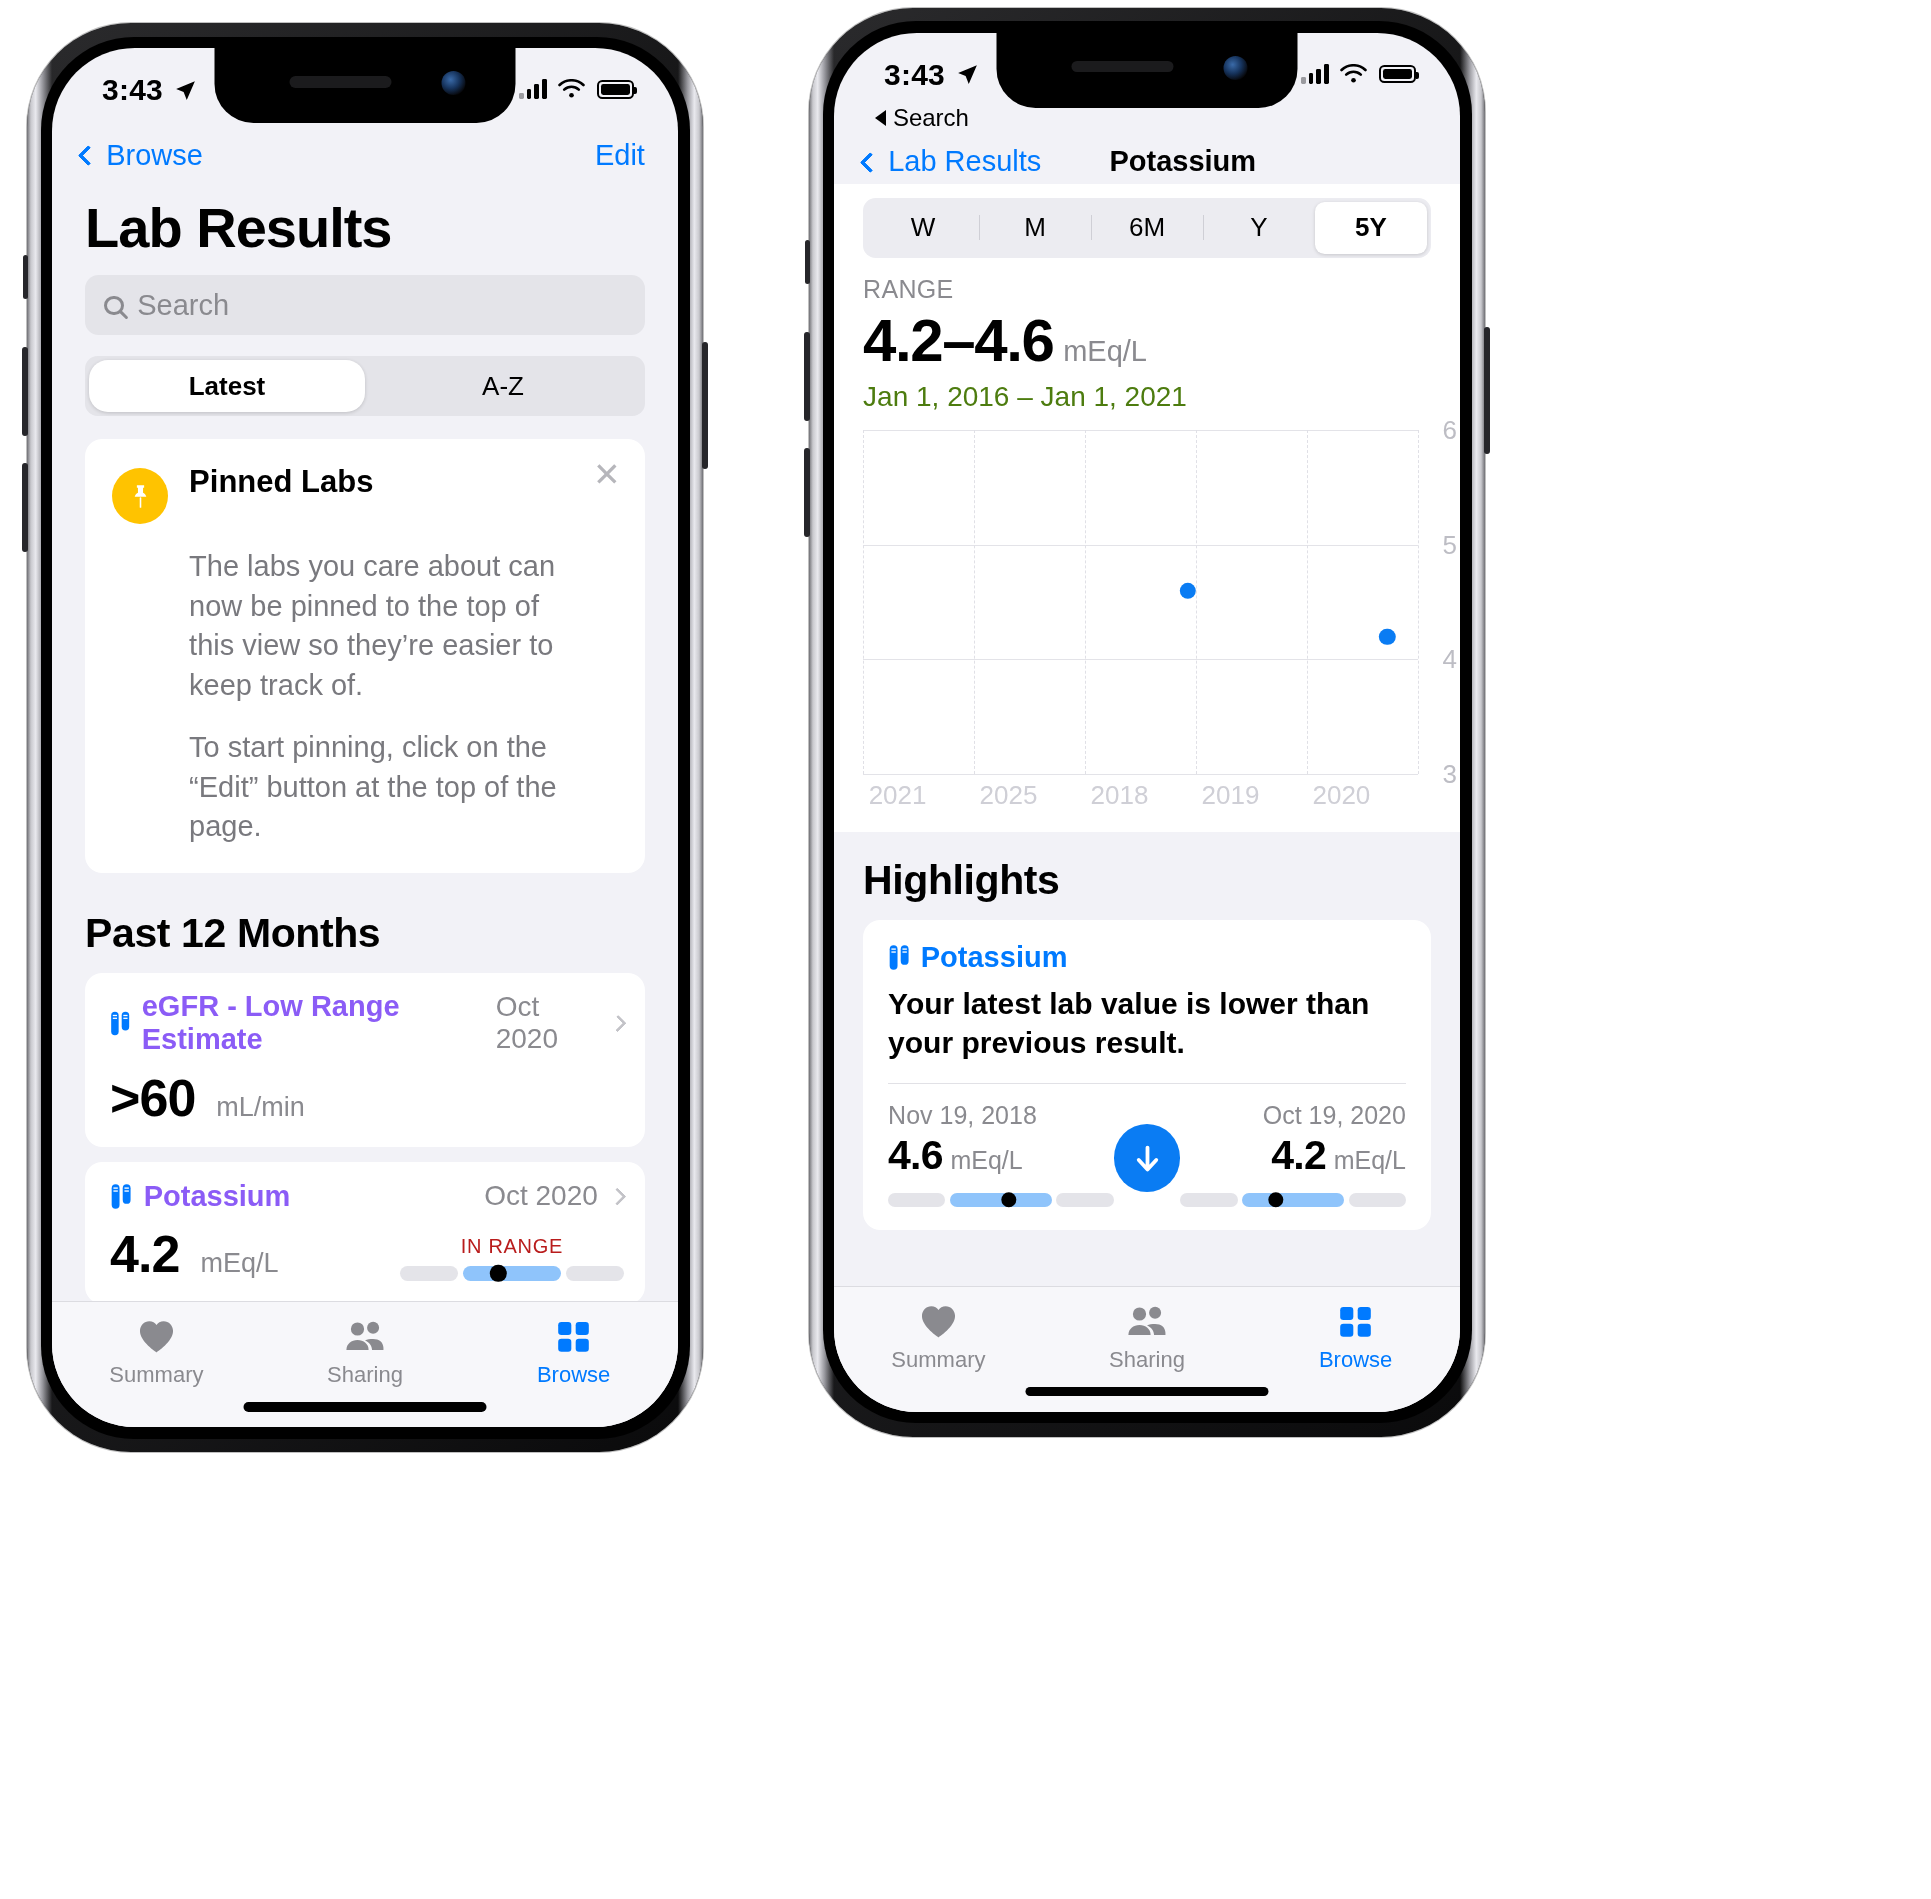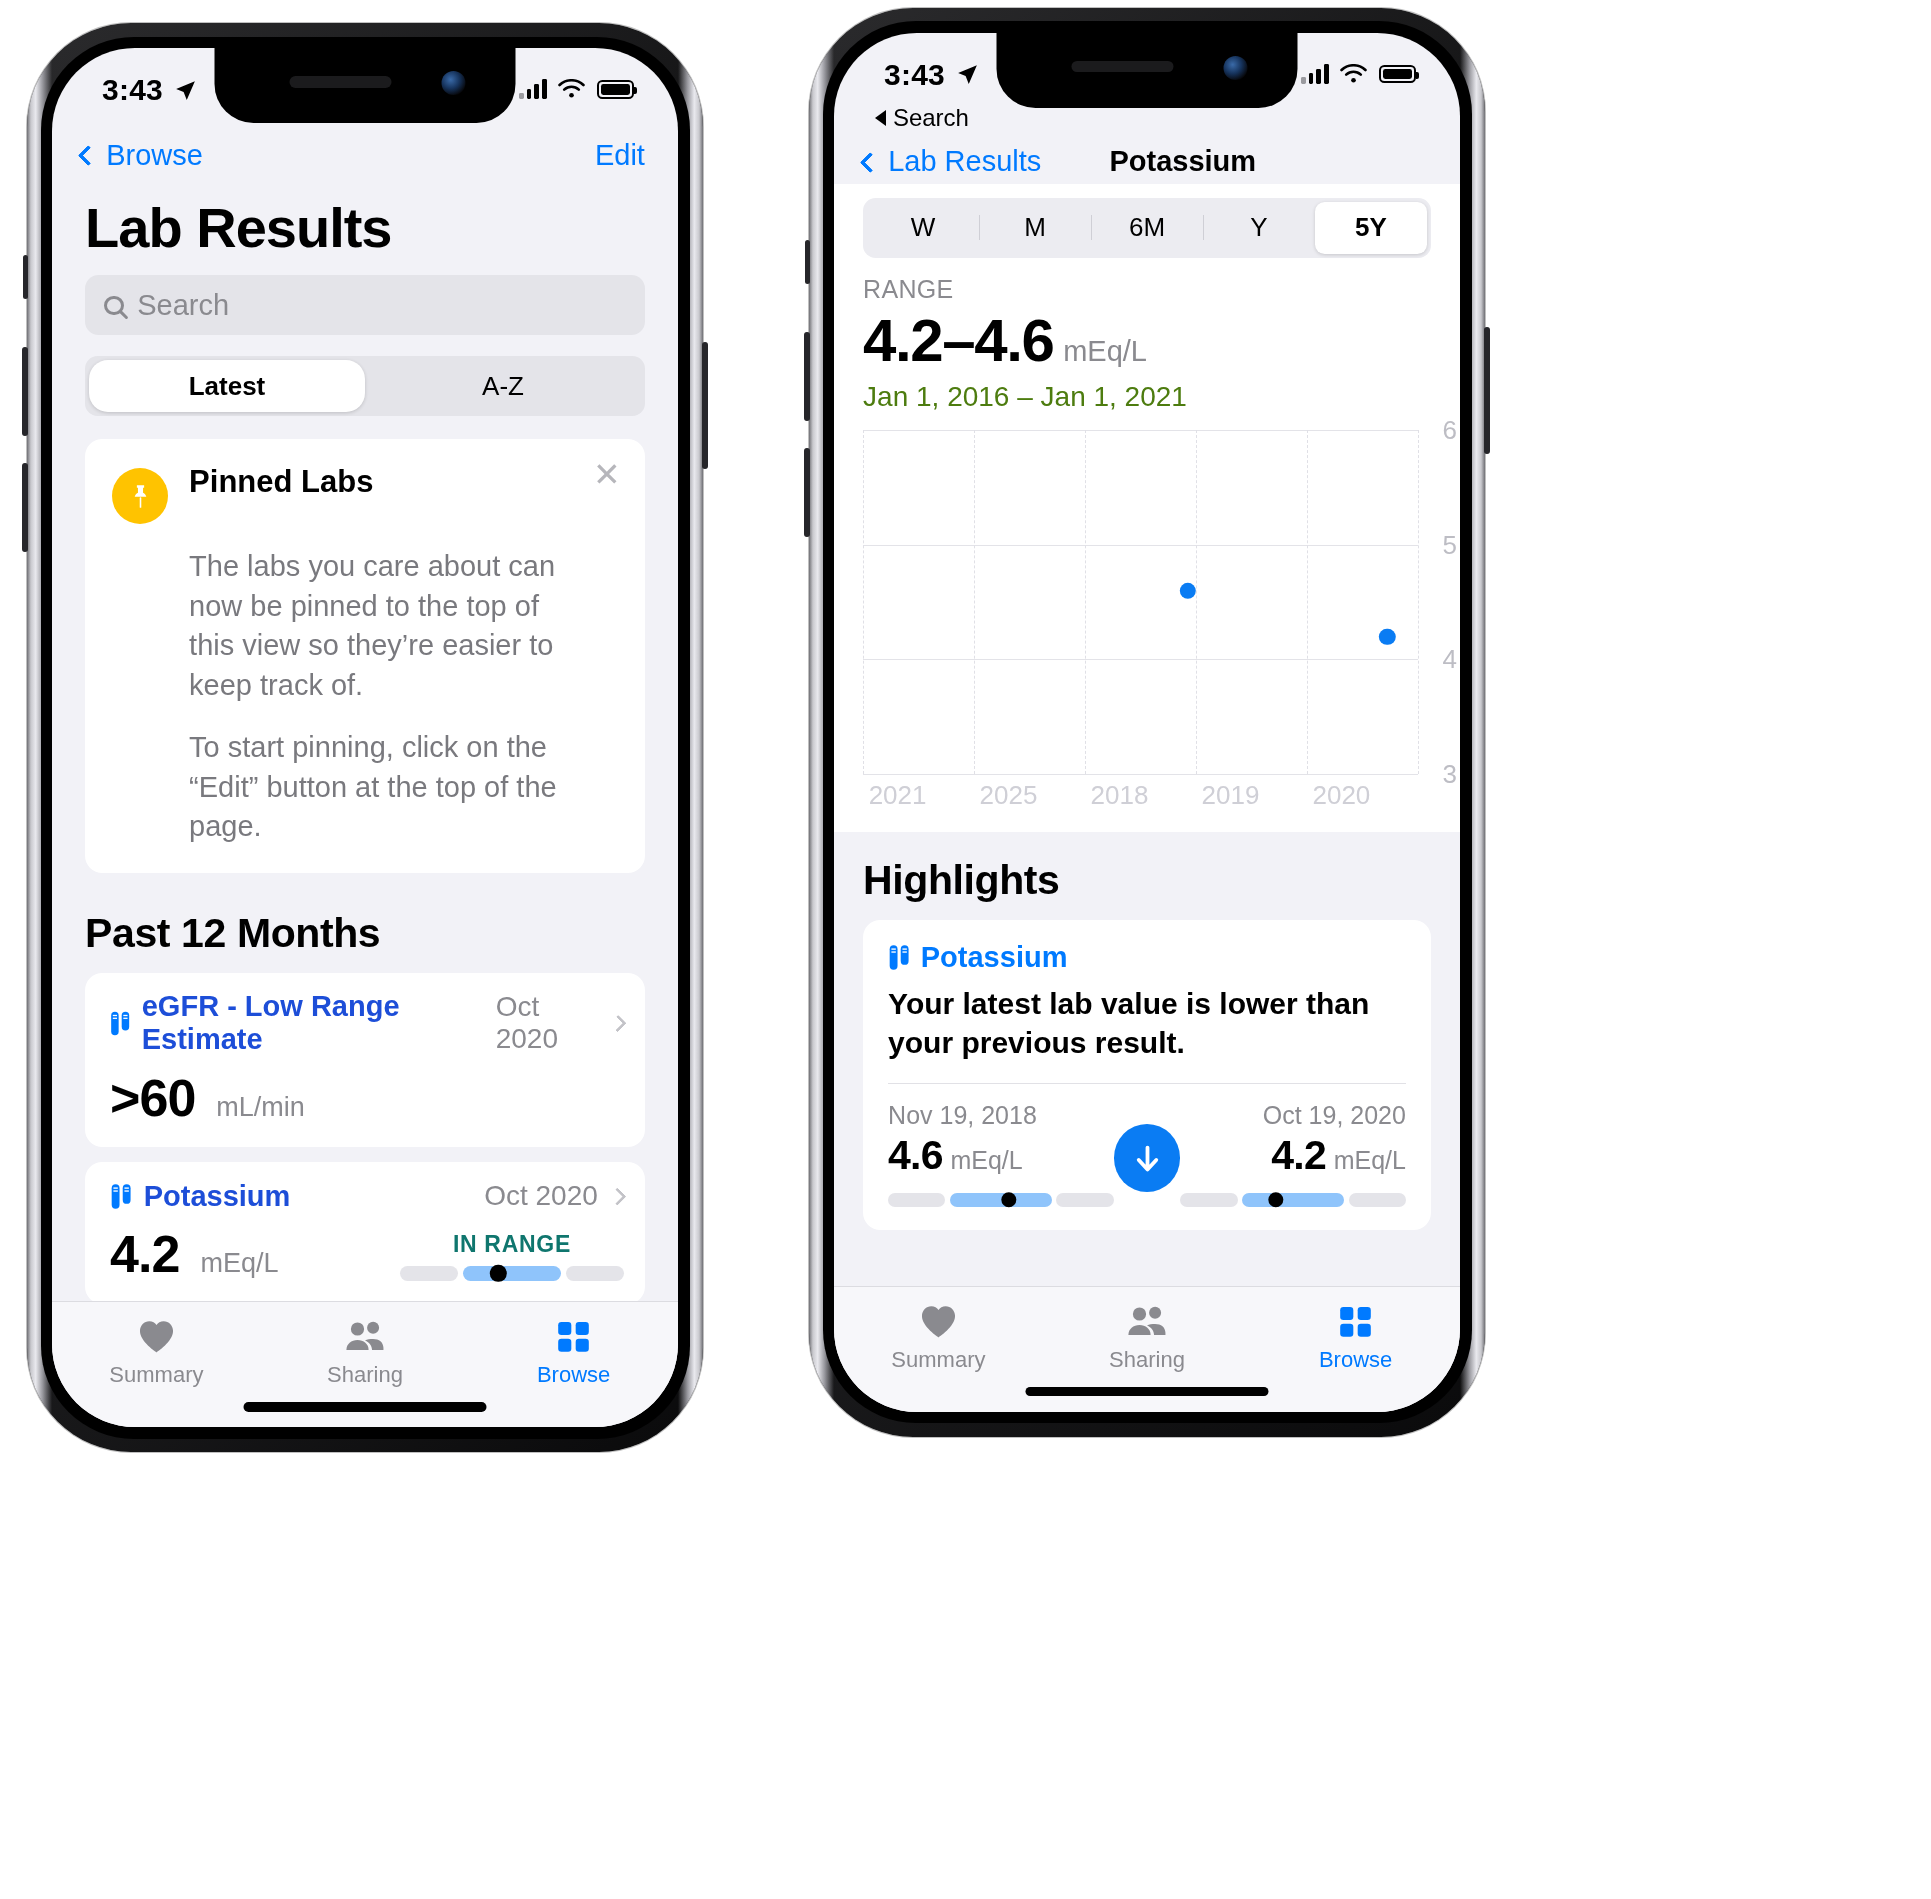--- a/index.html
+++ b/index.html
@@ -137,31 +137,31 @@
   .pinned-p + .pinned-p { margin-top:23px; }
   .close-x {
     position:absolute; top:23px; right:25px; width:27px; height:27px; color:#b6b6bb; font-size:33px;
     line-height:25px; text-align:center; font-weight:300;
   }
 
   .section-title { font-size:41px; font-weight:800; padding: 37px 33px 15.4px; color:#000; letter-spacing:-0.4px;}
 
   .lab-card { margin: 0 33px 15.4px; background:#fff; border-radius:17.4px; padding: 17.4px 21px 19.3px 25px; }
   .lab-top { display:flex; align-items:center; justify-content:space-between; }
-  .lab-name { display:flex; align-items:center; gap:10.6px; color:#1d4ed8; font-size:29px; font-weight:700; }
+  .lab-name { display:flex; align-items:center; gap:10.6px; color:#8b5cf6; font-size:29px; font-weight:700; }
   .lab-meta { display:flex; align-items:center; gap:13.5px; color:#8a8a8f; font-size:28px; }
   .chev-right {
     width:12.6px; height:12.6px; border-right:3.9px solid #c3c3c8; border-top:3.9px solid #c3c3c8;
     transform: rotate(45deg); border-radius:1.4px;
   }
   .lab-bottom { display:flex; align-items:flex-end; justify-content:space-between; margin-top:11.6px; }
   .lab-value { font-size:52px; font-weight:700; color:#000; letter-spacing:-1px; display:flex; align-items:baseline; gap:21px;}
   .lab-unit { font-size:27px; font-weight:400; color:#8a8a8f; letter-spacing:0;}
   .range-wrap { text-align:center; padding-bottom:3.9px; }
-  .range-label { font-size:23px; font-weight:700; letter-spacing:0.7px; color:#0f766e; margin-bottom:7.7px; }
+  .range-label { font-size:20px; font-weight:400; letter-spacing:0.7px; color:#b91c1c; margin-bottom:7.7px; }
   .range-bar { display:flex; align-items:center; gap:4.8px; width:224px; }
   .range-bar .seg-g { height:14.5px; border-radius:7.7px; background:#e4e4e9; }
   .range-bar .seg-b { height:14.5px; border-radius:7.7px; background:#8fc4fb; position:relative; }
   .range-bar .dot { position:absolute; top:50%; width:16.4px; height:16.4px; border-radius:50%; background:#000; transform:translate(-50%,-50%); }
 
   
   .tabbar {
     flex:0 0 auto; height:126px; background:#f7f7fa; border-top:1px solid #dcdce1;
     display:flex; align-items:flex-start; padding-top:17.4px;
   }

